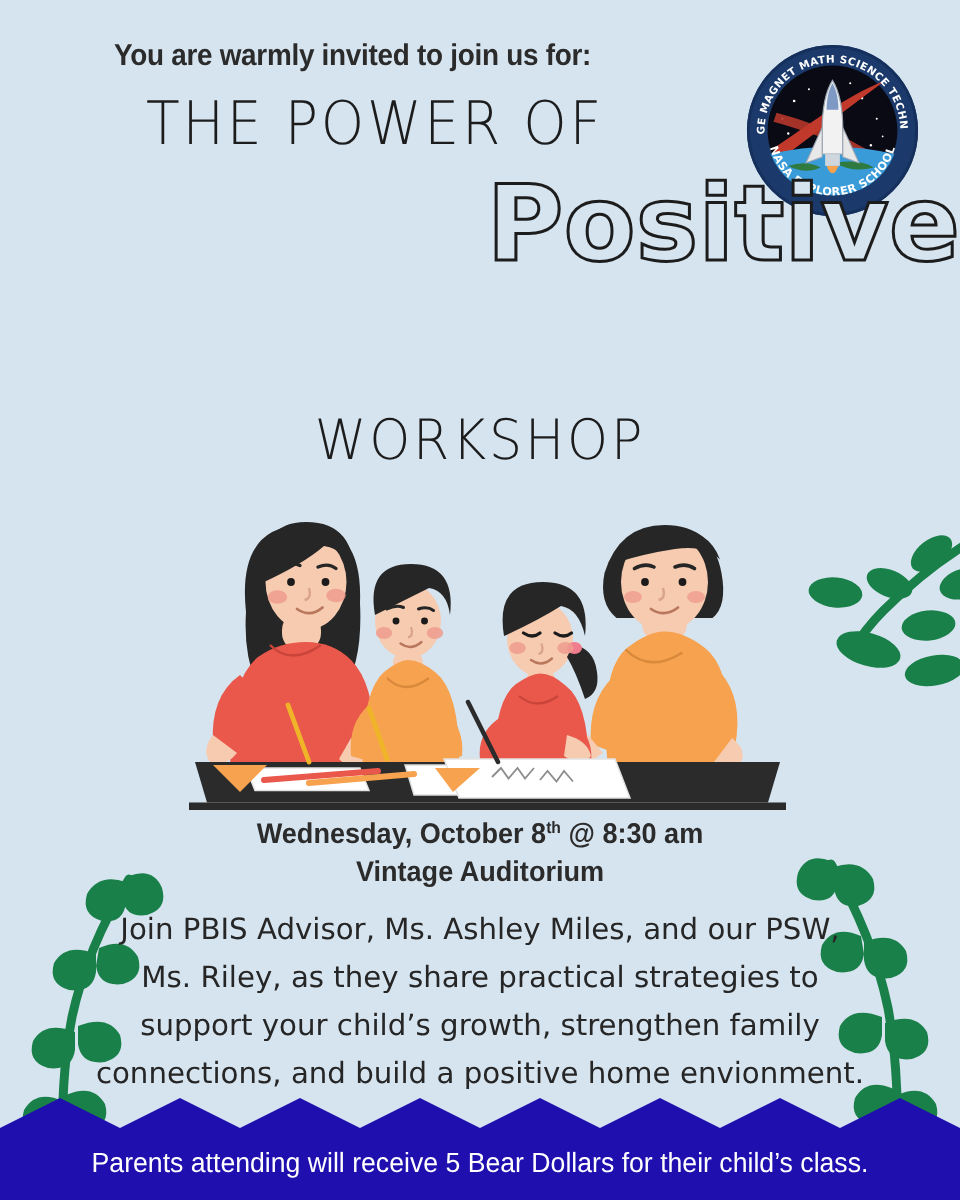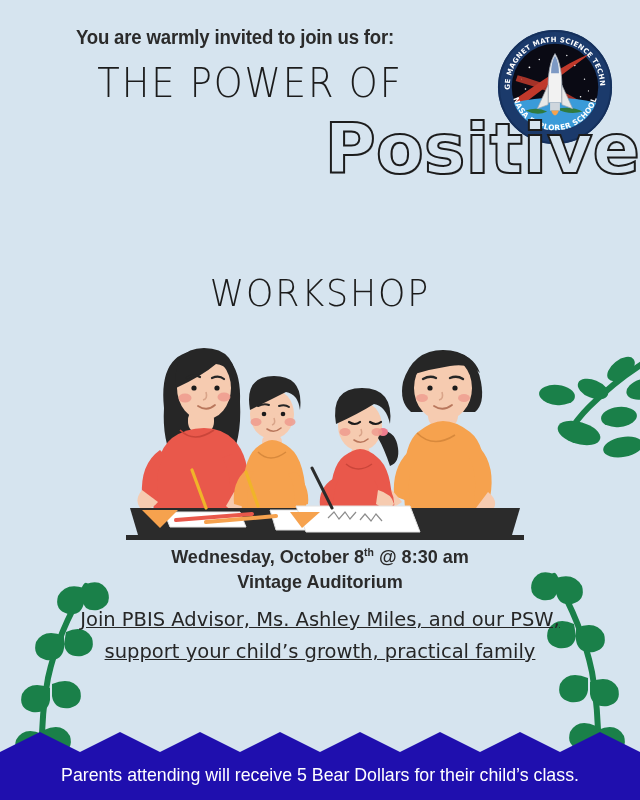--- a/index.html
+++ b/index.html
@@ -62,21 +62,21 @@
     font-family:"Liberation Sans", sans-serif;
     font-weight:bold;font-size:19px;line-height:25px;color:#2b2b2b;
     transform:scaleX(0.95);transform-origin:center;
   }
   #event-info sup{font-size:11px;vertical-align:super;}
 
   
   #body-copy{
     position:absolute;left:55px;top:604px;width:530px;text-align:center;
     font-family:"DejaVu Sans", sans-serif;
-    font-size:19.5px;line-height:32px;color:#262626;font-weight:400;text-decoration:underline;
+    font-size:19.5px;line-height:32px;color:#262626;font-weight:400;
   }
 
   
   #banner{position:absolute;left:0;bottom:0;width:640px;height:70px;}
   #banner-text{
     position:absolute;left:0;bottom:14px;width:640px;text-align:center;
     font-family:"Liberation Sans", sans-serif;
     font-size:18.5px;color:#ffffff;letter-spacing:0px;
     transform:scaleX(0.96);transform-origin:center;
   }
@@ -292,21 +292,23 @@
 
   <div id="event-info">
     <div>
       <span>Wednesday, October 8</span><sup>th</sup><span> @ 8:30 am</span>
     </div>
     <div>Vintage Auditorium</div>
   </div>
 
   <div id="body-copy">
     <div>Join PBIS Advisor, Ms. Ashley Miles, and our PSW,</div>
-    <div>support your child’s growth, practical family</div>
+    <div>Ms. Riley, as they share practical strategies to</div>
+    <div>support your child’s growth, strengthen family</div>
+    <div>connections, and build a positive home envionment.</div>
   </div>
 
   <div id="banner">
     <svg viewBox="0 0 640 70" width="640" height="70" preserveAspectRatio="none">
       <path id="zig" d="M0,22 L40,2 L80,22 L120,2 L160,22 L200,2 L240,22 L280,2 L320,22 L360,2 L400,22 L440,2 L480,22 L520,2 L560,22 L600,2 L640,22 L640,70 L0,70 Z" fill="#1f0fae"></path>
     </svg>
   </div>
   <div id="banner-text">Parents attending will receive 5 Bear Dollars for their child’s class.</div>
 
 </div>

